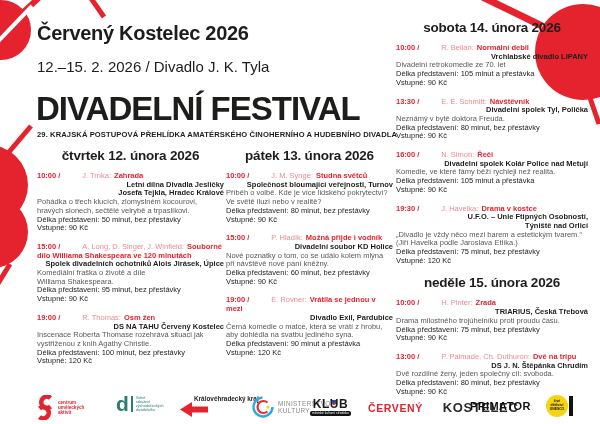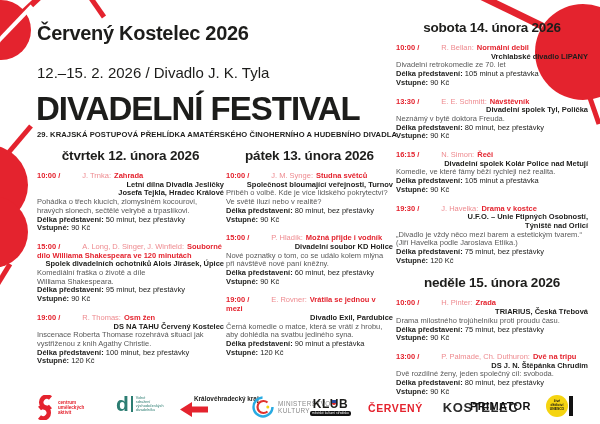--- a/index.html
+++ b/index.html
@@ -4,39 +4,39 @@
 <style>
   * { margin:0; padding:0; box-sizing:border-box; }
   html,body { width:600px; height:424px; overflow:hidden; background:#fff;
               font-family:"Liberation Sans","DejaVu Sans",sans-serif; color:#1d1d1b; }
   #poster { position:relative; width:476px; height:424px; background:#fff; }
   #decor { position:absolute; left:0; top:0; z-index:0; pointer-events:none; }
   .layer { position:absolute; z-index:1; }
 
   
   .city   { left:37px; top:22px;  font-size:20px; font-weight:700; letter-spacing:-0.3px; }
-  .datev  { left:37px; top:64px;  font-size:15px; font-weight:400; }
+  .datev  { left:37px; top:58px;  font-size:15px; font-weight:400; }
   .big    { left:36px; top:90px;  font-size:33px; font-weight:800; letter-spacing:-1px; }
   .subt   { left:37px; top:130px; font-size:7.6px; font-weight:700; letter-spacing:0.1px; }
 
   
   .col { position:absolute; z-index:1; }
   .col1 { left:37px;  top:148px; width:187px; }
   .col2 { left:226px; top:148px; width:167px; }
   .col3 { left:396px; top:20px;  width:192px; }
 
   .day-title { font-size:13.5px; font-weight:700; margin-bottom:9px; letter-spacing:-0.2px;text-align:center; }
   .day-title.second { margin-top:6px; }
   .show { font-size:7.5px; line-height:8.7px; margin-bottom:10px; }
   .show-head { color:#e4232e; font-weight:700; }
   .show-head .sep { margin:0 2px; }
   .show-head .author { color:#ee8a8f; font-weight:400; margin-right:3px;padding-left:20px; }
   .ensemble { font-weight:700; white-space:pre-line;text-align:right; }
   .desc { color:#595959; white-space:pre-line; }
-  .meta .lab { font-weight:700; }
+  .meta .lab { font-weight:400; }
 
   
   .footer { position:absolute; z-index:1; left:0; top:392px; width:600px; height:30px; }
   .flogo { position:absolute; display:flex; align-items:center; }
   .cua-text  { font-size:4.6px; line-height:5px; font-weight:700; color:#e4232e; white-space:pre-line; margin-left:3px; }
   .vsvd-d    { font-size:21px; font-weight:700; color:#2c7d72; line-height:18px; }
   .vsvd-bar  { width:2px; height:16px; background:#2c7d72; margin:0 3px 0 2px; }
   .vsvd-text { font-size:3.8px; line-height:4.2px; color:#2c7d72; white-space:pre-line; }
   .kraj-wrap { display:block; }
   .kraj-label{ font-size:6.4px; font-weight:700; margin-left:14px; }
@@ -156,21 +156,21 @@
 
     <div class="show">
       <div class="show-head"><span>13:30</span><span class="sep">/</span><span class="author">E. E. Schmitt:</span><span>Návštěvník</span></div>
       <div class="ensemble">Divadelní spolek Tyl, Polička</div>
       <div class="desc">Neznámý v bytě doktora Freuda.</div>
       <div class="meta"><span class="lab">Délka představení:</span> <span>80 minut, bez přestávky</span></div>
       <div class="meta"><span class="lab">Vstupné:</span> <span>90 Kč</span></div>
     </div>
 
     <div class="show">
-      <div class="show-head"><span>16:15</span><span class="sep">/</span><span class="author">N. Simon:</span><span>Řeči</span></div>
+      <div class="show-head"><span>16:00</span><span class="sep">/</span><span class="author">N. Simon:</span><span>Řeči</span></div>
       <div class="ensemble">Divadelní spolek Kolár Police nad Metují</div>
       <div class="desc">Komedie, ve které fámy běží rychleji než realita.</div>
       <div class="meta"><span class="lab">Délka představení:</span> <span>105 minut a přestávka</span></div>
       <div class="meta"><span class="lab">Vstupné:</span> <span>90 Kč</span></div>
     </div>
 
     <div class="show">
       <div class="show-head"><span>19:30</span><span class="sep">/</span><span class="author">J. Havelka:</span><span>Drama v kostce</span></div>
       <div class="ensemble">U.F.O. – Unie Ftipných Osobností,
 Týniště nad Orlicí</div>

